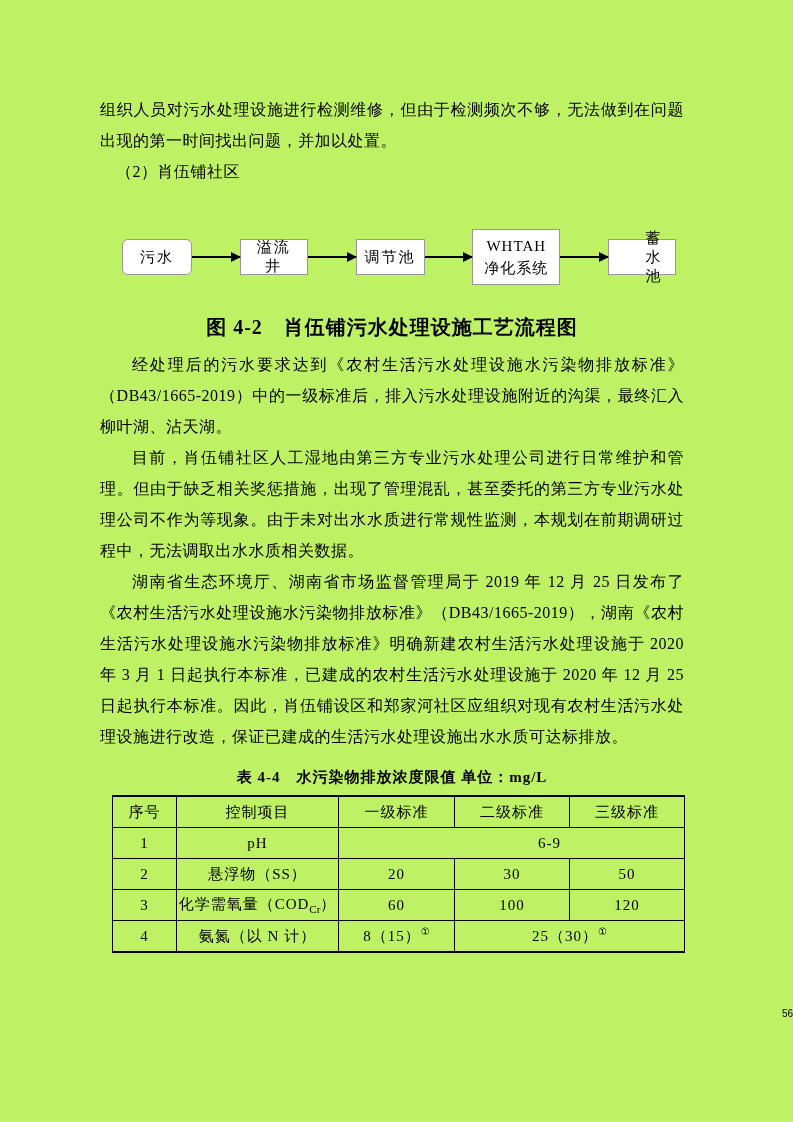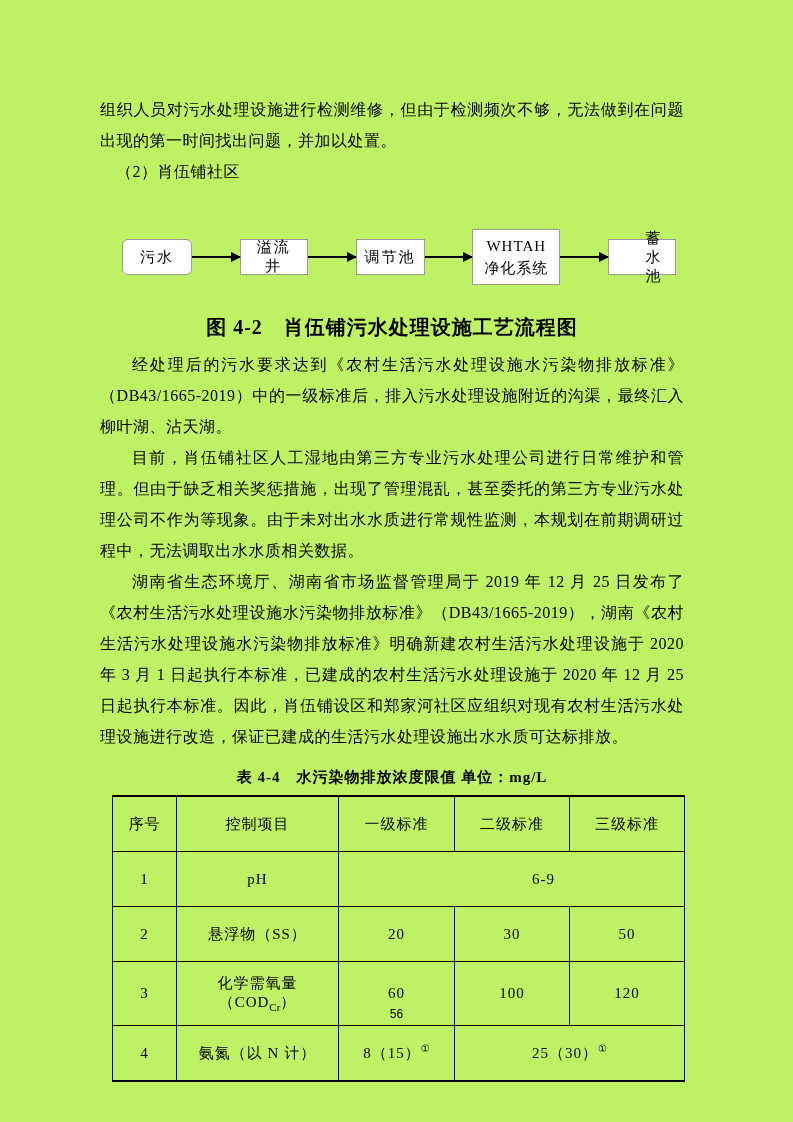--- a/index.html
+++ b/index.html
@@ -104,39 +104,39 @@
     border-top:2.5px solid #000000;
     border-bottom:2.5px solid #000000;
   }
   table.std th, table.std td {
     border:1px solid #000000;
     font-weight:normal;
     font-size:15px;
     height:30px;
     text-align:center;
     vertical-align:middle;
-    padding:12px;
+    padding:0;
     letter-spacing:1px;
     margin-left:46px;
   }
   table.std .shift-right { padding-left:76px; }
   table.std sub { font-size:11px; letter-spacing:0; }
   table.std sup { font-size:10px; letter-spacing:0; vertical-align:super; }
   col.c-no   { width:64px; }
   col.c-item { width:162px; }
   col.c-l1   { width:116px; }
   col.c-l2   { width:115px; }
   col.c-l3   { width:115px; }
 
   .footer {
     position:absolute;
     top:1006px; left:0;
     width:100%;
-    text-align:center;
-    font-size:12px;
+    text-align:right;
+    font-size:10px;
     line-height:16px;
     font-family:"Liberation Sans","DejaVu Sans",sans-serif;
   }
 </style>
 </head>
 <body>
 
 <div class="page">
   <div class="content">
 

